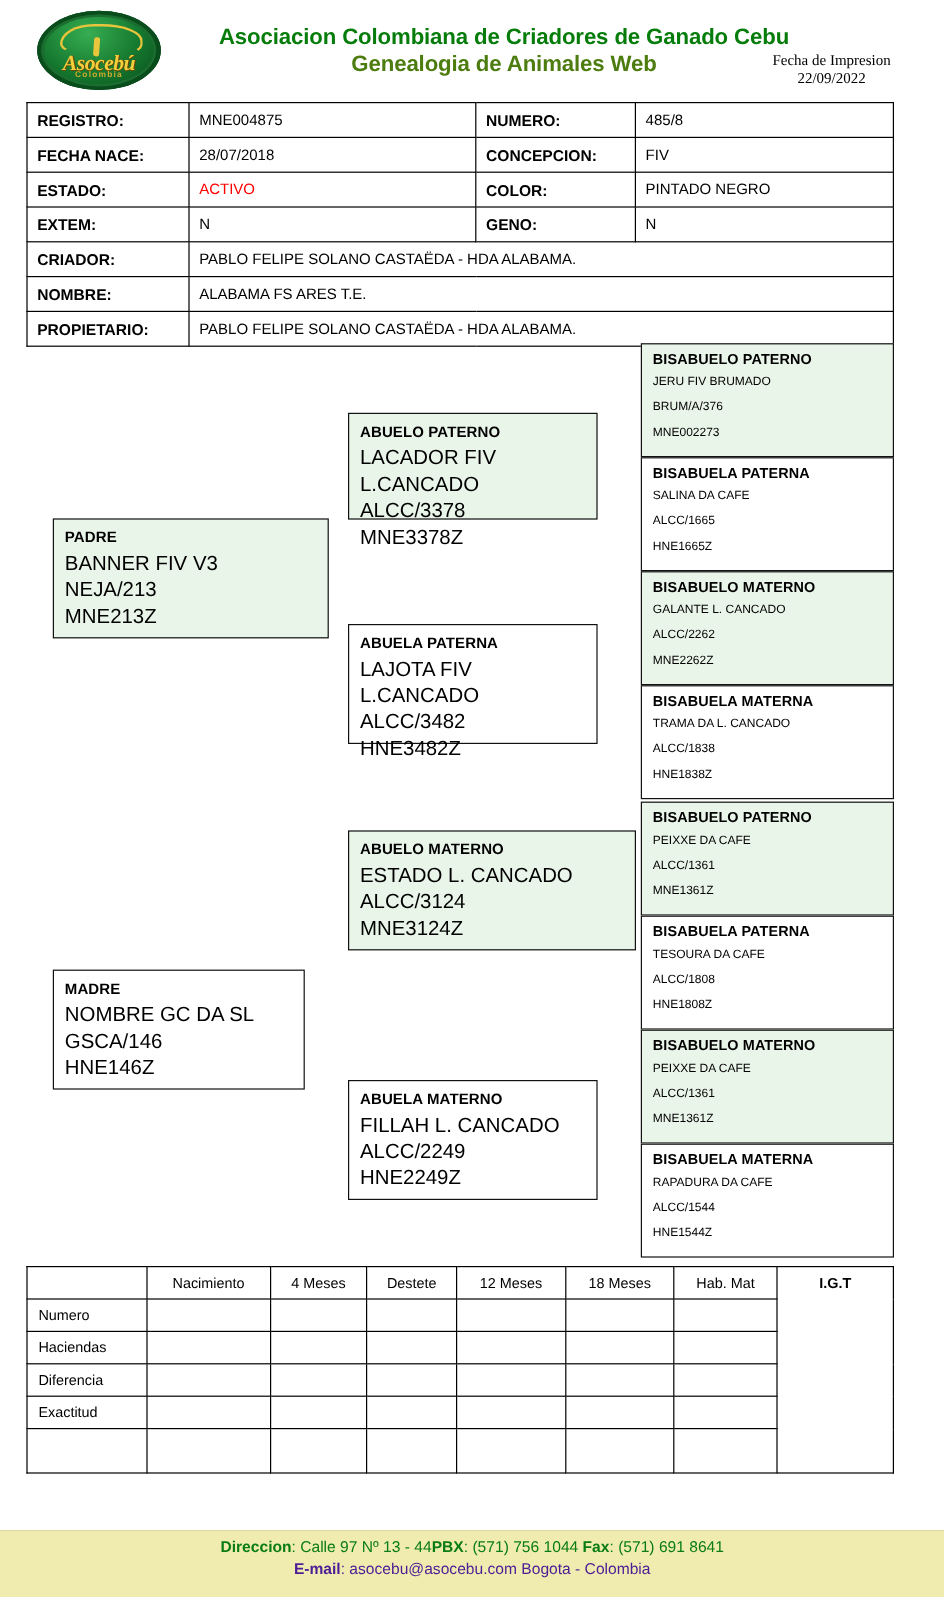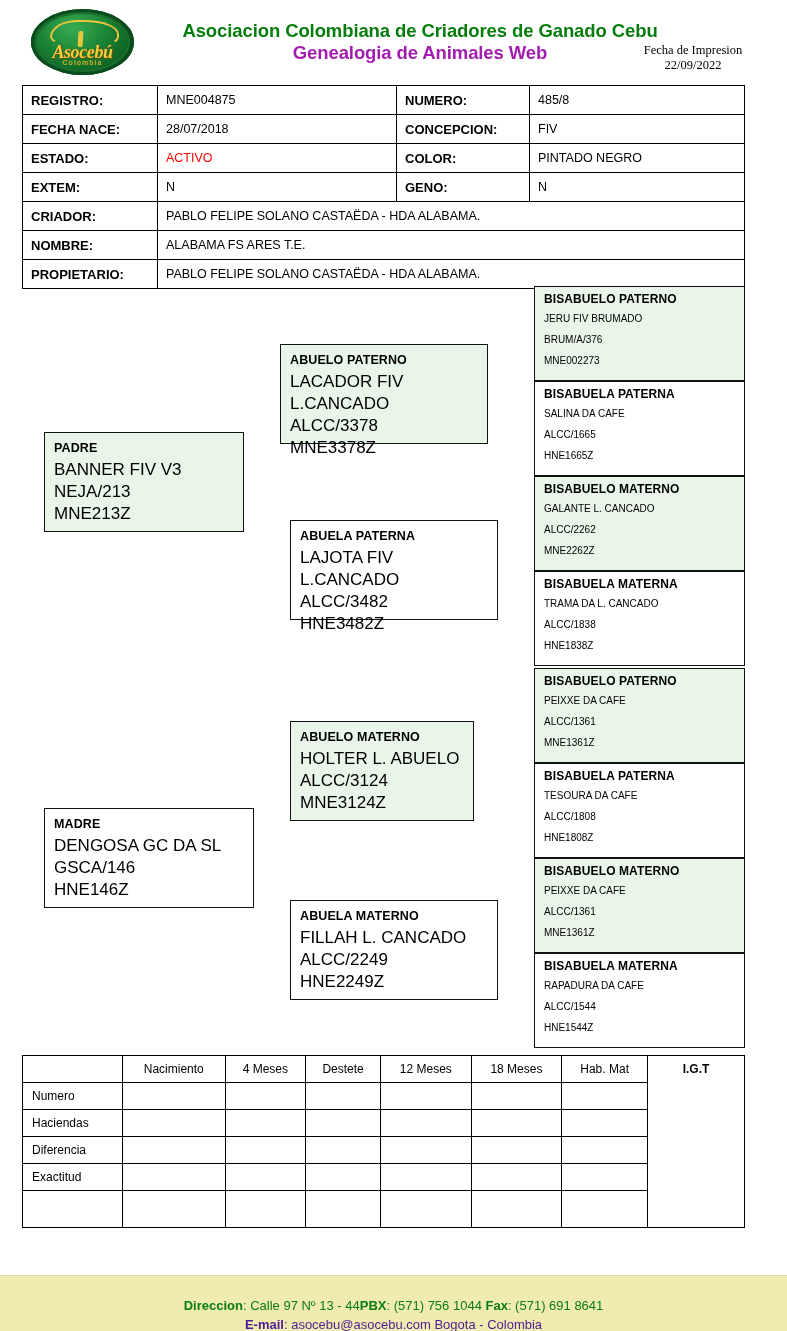--- a/index.html
+++ b/index.html
@@ -45,21 +45,21 @@
   .logo .sub{
     position:absolute;left:0;right:0;top:76%;text-align:center;
     font-size:7px;font-weight:bold;color:#cfa92c;letter-spacing:1px;
   }
   .title1{
     position:absolute;left:140px;top:20px;width:560px;text-align:center;
     font-size:18.5px;font-weight:bold;color:#067d0b;letter-spacing:-0.1px;
   }
   .title2{
     position:absolute;left:140px;top:42px;width:560px;text-align:center;
-    font-size:18.5px;font-weight:bold;color:#a21caf;letter-spacing:-0.1px;
+    font-size:18.5px;font-weight:bold;color:#4d7c0f;letter-spacing:-0.1px;
   }
   .printdate{
     position:absolute;left:600px;top:43px;width:186px;text-align:center;
     font-size:12.5px;color:#000;line-height:15px;font-family:Liberation Serif, serif;
   }
 
   
   .infotable{position:absolute;left:22px;top:85px;width:723px;border-collapse:collapse;}
   .infotable td{
     border:1.6px solid #000;
@@ -102,21 +102,21 @@
   .mtable td.hd{font-weight:normal;font-size:12px;}
   .mtable td.igt{font-weight:bold;font-size:12px;width:88px;}
 
   
   .footer{
     position:absolute;left:0;top:1275px;width:787px;height:56px;
     background:#f0ecb0;
     border-top:1px solid #ddd9a0;
     text-align:center;
   }
-  .footer .ln{font-size:13px;color:#0a7d12;line-height:19px;padding-top:20px;font-weight:normal;}
+  .footer .ln{font-size:13px;color:#0a7d12;line-height:19px;padding-top:3px;font-weight:normal;}
   .footer .ln2{font-size:13px;color:#4c1d95;line-height:19px;}
   .footer b{font-weight:bold;}
 </style>
 </head>
 <body>
 
 <div class="header">
   <div class="logo">
     <div class="ring"></div>
     <div class="bull"></div>
@@ -168,51 +168,51 @@
   </tr>
   <tr>
     <td class="lbl w1">PROPIETARIO:</td>
     <td class="val" colspan="3">PABLO FELIPE SOLANO CASTAËDA - HDA ALABAMA.</td>
   </tr>
 </tbody>
   </table>
 
 <div class="ped">
 
-  <div class="pbox green" style="left:44px;top:432px;width:200px;height:100px;">
+  <div class="pbox green" style="left:44px;top:432px;width:230px;height:100px;">
     <div class="t">PADRE</div>
     <div class="l">BANNER FIV V3</div>
     <div class="l">NEJA/213</div>
     <div class="l">MNE213Z</div>
   </div>
 
   <div class="pbox" style="left:44px;top:808px;width:210px;height:100px;">
     <div class="t">MADRE</div>
-    <div class="l">DENGOSA GC DA SL</div>
+    <div class="l">NOMBRE GC DA SL</div>
     <div class="l">GSCA/146</div>
     <div class="l">HNE146Z</div>
   </div>
 
-  <div class="pbox green" style="left:280px;top:344px;width:208px;height:100px;">
+  <div class="pbox green" style="left:290px;top:344px;width:208px;height:89px;">
     <div class="t">ABUELO PATERNO</div>
     <div class="l">LACADOR FIV L.CANCADO</div>
     <div class="l">ALCC/3378</div>
     <div class="l">MNE3378Z</div>
   </div>
 
   <div class="pbox" style="left:290px;top:520px;width:208px;height:100px;">
     <div class="t">ABUELA PATERNA</div>
     <div class="l">LAJOTA FIV L.CANCADO</div>
     <div class="l">ALCC/3482</div>
     <div class="l">HNE3482Z</div>
   </div>
 
-  <div class="pbox green" style="left:290px;top:721px;width:184px;height:100px;">
+  <div class="pbox green" style="left:290px;top:692px;width:240px;height:100px;">
     <div class="t">ABUELO MATERNO</div>
-    <div class="l">HOLTER L. ABUELO</div>
+    <div class="l">ESTADO L. CANCADO</div>
     <div class="l">ALCC/3124</div>
     <div class="l">MNE3124Z</div>
   </div>
 
   <div class="pbox" style="left:290px;top:900px;width:208px;height:100px;">
     <div class="t">ABUELA MATERNO</div>
     <div class="l">FILLAH L. CANCADO</div>
     <div class="l">ALCC/2249</div>
     <div class="l">HNE2249Z</div>
   </div>

